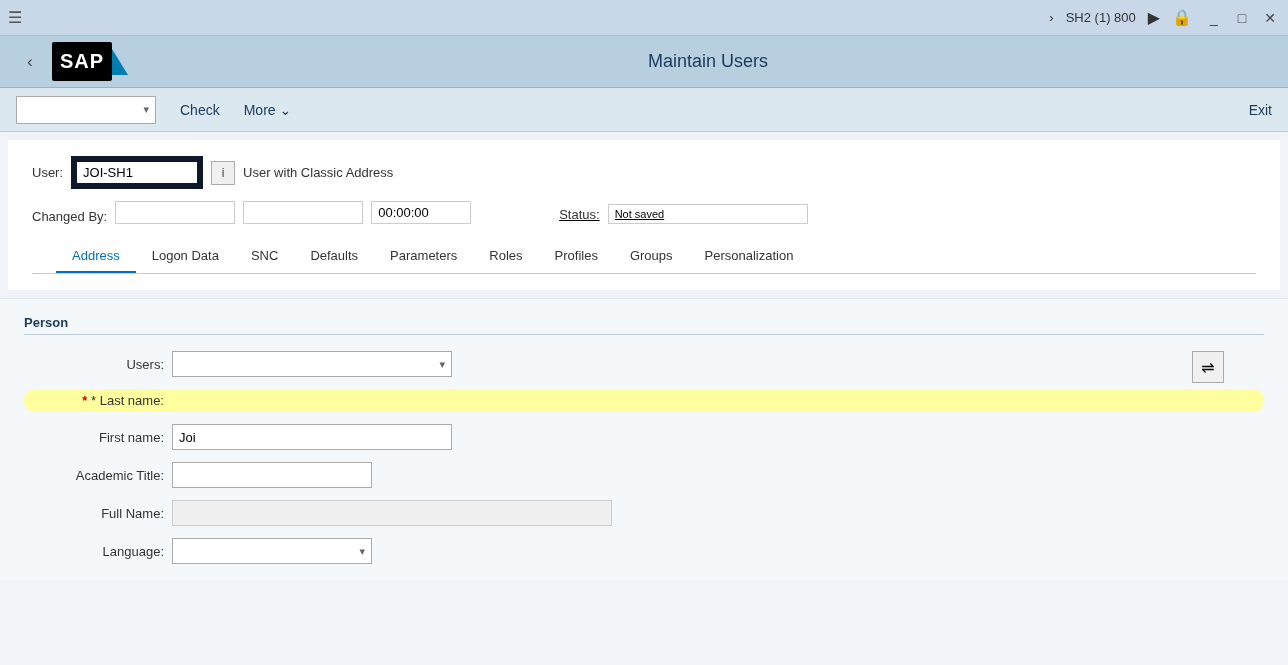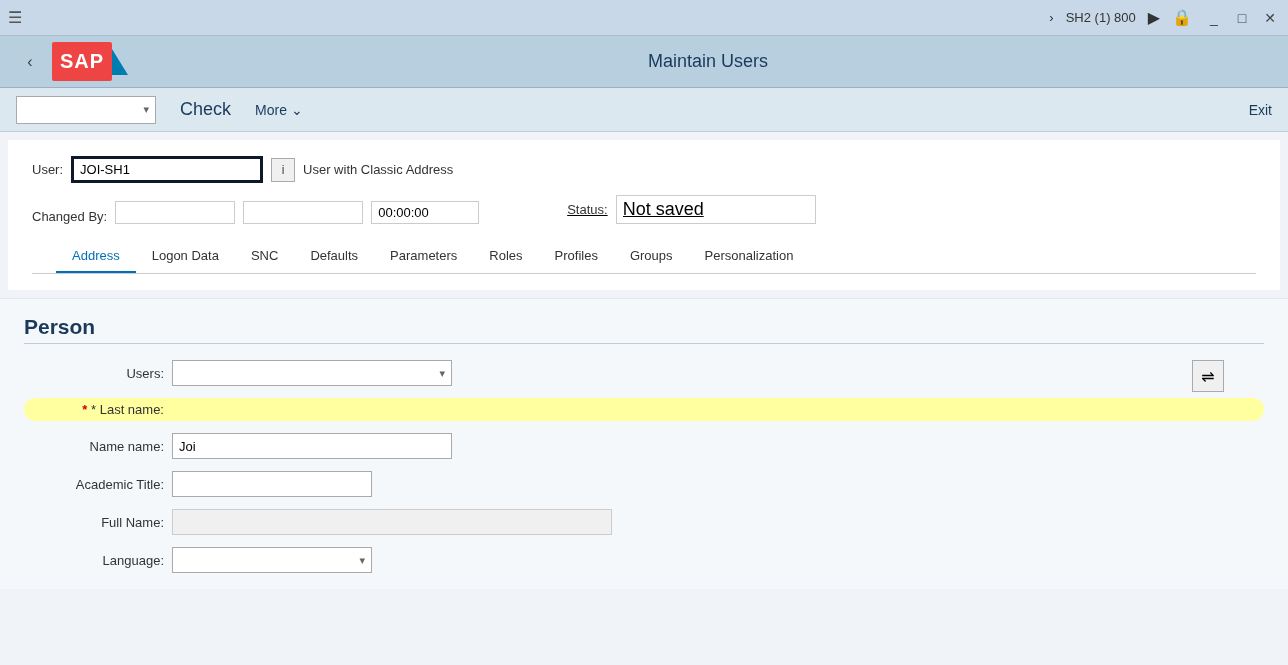--- a/index.html
+++ b/index.html
@@ -29,21 +29,21 @@
       align-items: center;
       padding: 0 16px;
       border-bottom: 1px solid #9bb0c4;
     }
     .sap-logo {
       display: flex;
       align-items: center;
       margin-right: 16px;
     }
     .sap-logo-box {
-      background: #ef4444;
+      background: #000000;
       color: white;
       font-size: 20px;
       font-weight: bold;
       padding: 8px 8px;
       border-radius: 2px;
       letter-spacing: 1px;
     }
     .sap-triangle {
       width: 0;
       height: 0;
@@ -78,21 +78,21 @@
       width: 140px; height: 28px;
       border: 1px solid #aaa;
       background: white;
       display: flex; align-items: center; justify-content: space-between;
       padding: 0 6px;
       cursor: pointer;
     }
     .toolbar-btn {
       background: none;
       border: none;
-      font-size: 18px;
+      font-size: 14px;
       color: #1a3a5c;
       cursor: pointer;
       padding: 4px 8px;
     }
     .more-btn {
       display: flex; align-items: center; gap: 4px;
       font-size: 14px; color: #1a3a5c; cursor: pointer; background: none; border: none;
     }
     .exit-btn {
       margin-left: auto;
@@ -116,24 +116,24 @@
 
     
     .user-row {
       display: flex;
       align-items: center;
       gap: 8px;
       margin-bottom: 12px;
     }
     .field-label { color: #333; font-size: 13px; }
     .user-input {
-      border: 3px solid #0f172a;
+      border: 6px solid #0f172a;
       padding: 3px 6px;
       font-size: 13px;
-      width: 192px;
+      width: 132px;
       background: white;
     }
     .info-icon {
       width: 24px; height: 24px;
       border: 1px solid #aaa;
       display: flex; align-items: center; justify-content: center;
       font-size: 12px; color: #444; cursor: pointer;
       background: #f0f0f0;
     }
     .classic-addr { font-size: 13px; color: #333; }
@@ -149,30 +149,30 @@
       border: 1px solid #ccc;
       padding: 3px 6px;
       font-size: 13px;
       width: 120px;
       background: white;
     }
     .time-input {
       border: 1px solid #ccc;
       padding: 3px 6px;
       font-size: 13px;
-      width: 108px;
+      width: 100px;
       background: white;
     }
     .status-group {
       display: flex; align-items: center; gap: 8px; margin-left: 80px; text-decoration: underline;
     }
     .status-input {
       border: 1px solid #ccc;
       padding: 3px 6px;
-      font-size: 18px;
+      font-size: 11px;
       width: 200px;
       background: white;
     }
 
     
     .tabs {
       display: flex;
       border-bottom: 1px solid #ccc;
       background: white;
       padding: 0 24px;
@@ -192,21 +192,21 @@
     }
 
     
     .person-section {
       background: #f5f8fa;
       margin: 0;
       padding: 16px 24px;
       border-top: 1px solid #e0e8f0;
     }
     .section-title {
-      font-size: 21px;
+      font-size: 13px;
       font-weight: bold;
       color: #1a3a5c;
       margin-bottom: 16px;
       border-bottom: 1px solid #c0ccd8;
       padding-bottom: 4px;
     }
 
     
     .person-fields {
       display: flex;
@@ -383,21 +383,21 @@
         </div>
       </div>
 
       <div class="field-row last-name-row">
         <span class="field-row-label">
           <span style="color:#cc0000; font-weight:bold;">* </span><span>* Last name:</span>
         </span>
       </div>
 
       <div class="field-row">
-        <span class="field-row-label">Name name:</span>
+        <span class="field-row-label">First name:</span>
         <input class="field-input" type="text" value="Joi" style="">
       </div>
 
       <div class="field-row">
         <span class="field-row-label">Academic Title:</span>
         <input class="field-input-sm" type="text" value="" style="">
       </div>
 
       <div class="field-row">
         <span class="field-row-label">Full Name:</span>

